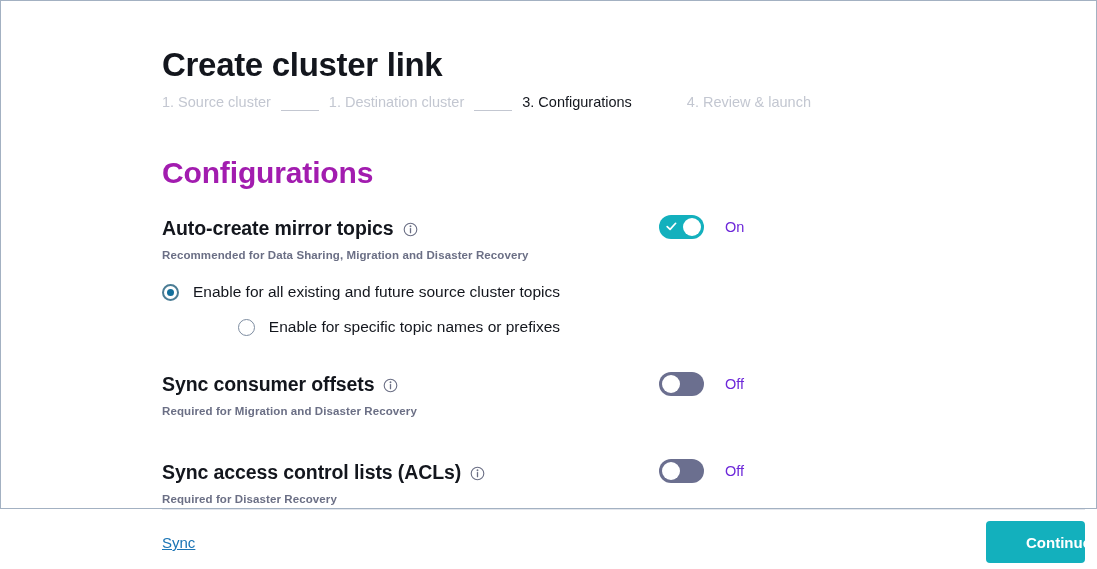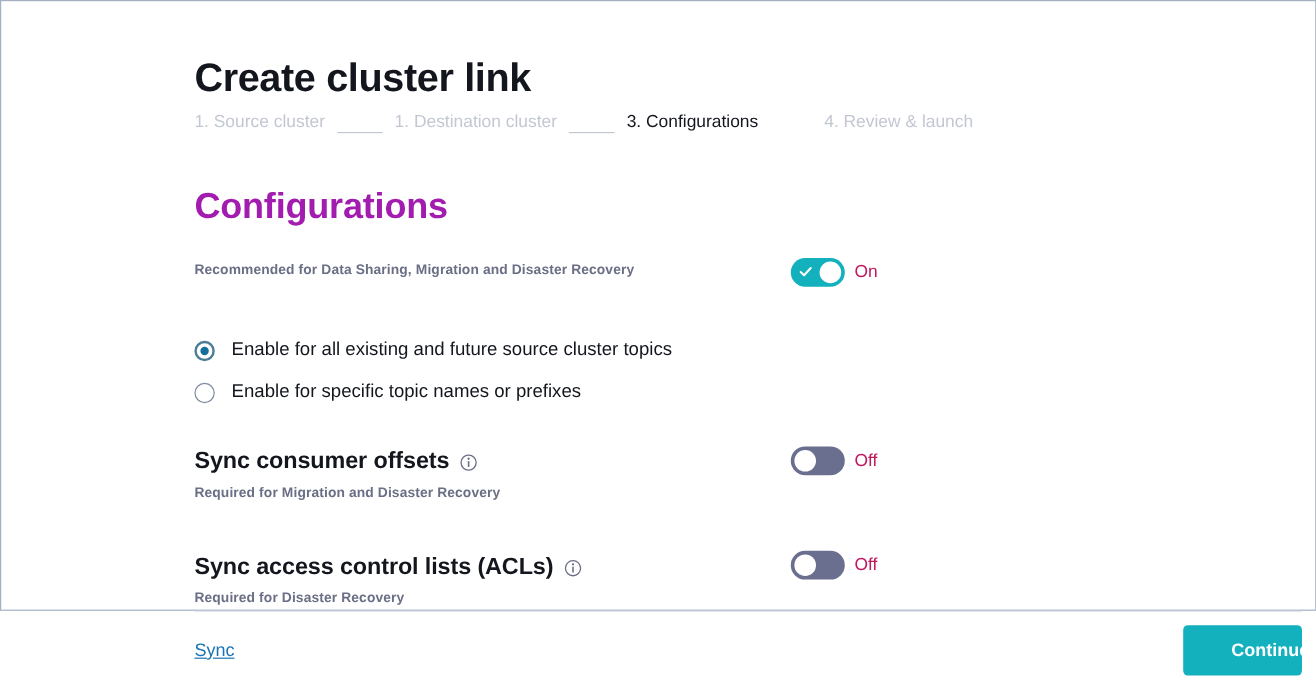--- a/index.html
+++ b/index.html
@@ -160,39 +160,40 @@
 
   .switch .check {
     position: absolute;
     left: 7px;
     top: 6px;
     width: 11px;
     height: 11px;
   }
 
   .toggle-label {
-    margin-left: 8px;
+    margin-left: 21px;
     font-size: 14.5px;
     line-height: 18px;
-    color: #be185d;
+    color: #6d28d9;
     white-space: nowrap;
   }
 
   
   .radio-group {
     position: absolute;
     left: 0;
     top: 278px;
   }
   .radio-row {
     display: flex;
     align-items: center;
     height: 26px;
     margin-bottom: 9px;
     cursor: pointer;
+    justify-content: flex-end;
   }
   .radio {
     width: 17px;
     height: 17px;
     border-radius: 50%;
     box-sizing: border-box;
     border: 2px solid #4b7d95;
     flex: none;
     position: relative;
     background: #ffffff;
@@ -276,20 +277,30 @@
       <span class="step">1. Destination cluster</span>
       <span class="step-line"></span>
       <span class="step active">3. Configurations</span>
       <span class="step-gap"></span>
       <span class="step">4. Review &amp; launch</span>
     </div>
 
     <div class="section-heading">Configurations</div>
 
     <div class="setting setting-1">
+      <div class="setting-head">
+        <span class="setting-title">Auto-create mirror topics</span>
+        <span class="info-icon">
+          <svg width="15" height="15" viewBox="0 0 15 15">
+            <circle cx="7.5" cy="7.5" r="6.3" fill="none" stroke="#6b6f85" stroke-width="1.1"></circle>
+            <circle cx="7.5" cy="4.3" r="0.95" fill="#6b6f85"></circle>
+            <rect x="6.85" y="6.1" width="1.3" height="5.1" rx="0.5" fill="#6b6f85"></rect>
+          </svg>
+        </span>
+      </div>
       <div class="setting-sub">Recommended for Data Sharing, Migration and Disaster Recovery</div>
 
       <div class="toggle-wrap toggle-1">
         <div class="switch on">
           <svg class="check" viewBox="0 0 11 11">
             <path d="M1.2 5.6 L4.1 8.4 L9.6 2.3" fill="none" stroke="#ffffff" stroke-width="1.7" stroke-linecap="round" stroke-linejoin="round"></path>
           </svg>
           <span class="knob"></span>
         </div>
         <span class="toggle-label">On</span>

